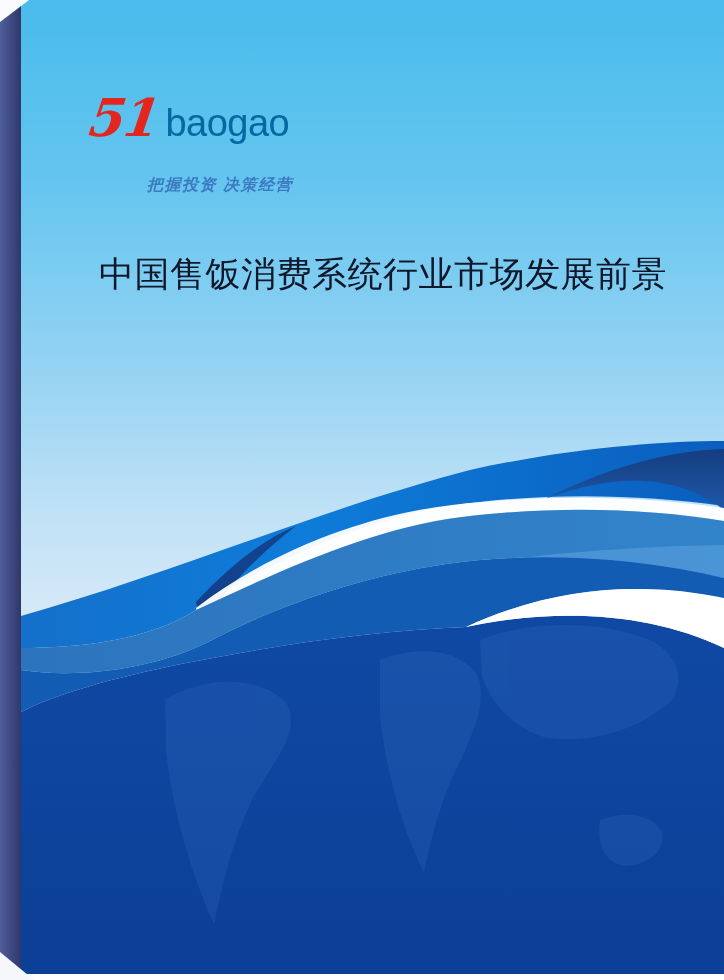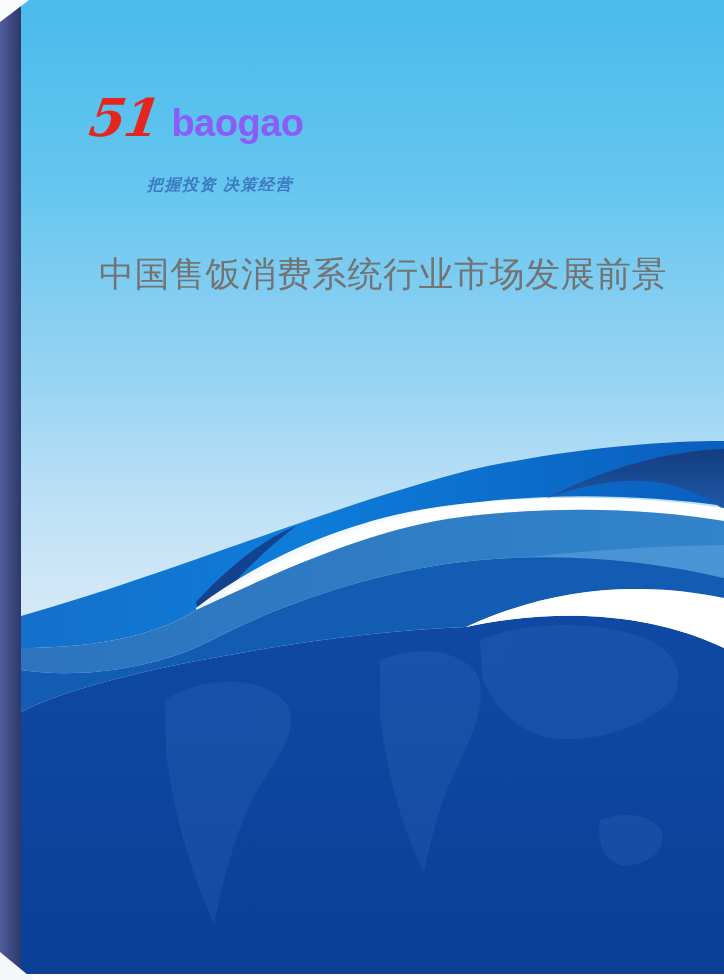--- a/index.html
+++ b/index.html
@@ -19,34 +19,34 @@
   .logo-prefix{
     font-family:"DejaVu Serif","Liberation Serif",serif;
     font-style:italic;font-weight:bold;
     font-size:52px;line-height:1;
     color:#E3261E;
     transform:skewX(-8deg);
     letter-spacing:-2px;
   }
   .logo-brand{
     font-family:"Liberation Sans","DejaVu Sans",sans-serif;
-    font-weight:bold;font-size:38px;line-height:1;
-    color:#8b5cf6;letter-spacing:-0.5px;
-    margin-left:13px;
+    font-weight:normal;font-size:38px;line-height:1;
+    color:#0369a1;letter-spacing:-0.5px;
+    margin-left:7px;
   }
   .logo-tagline{
     position:absolute;left:147px;top:140px;
     font-style:italic;font-weight:bold;
     font-size:16px;color:#3B79C1;
     letter-spacing:1.5px;white-space:nowrap;margin-top:35px;
   }
   .report-title{
     position:absolute;left:99px;top:247px;
     font-size:35px;line-height:54px;font-weight:400;
-    color:#737373;letter-spacing:0.5px;white-space:nowrap;text-align:right;
+    color:#0f172a;letter-spacing:0.5px;white-space:nowrap;text-align:right;
   }
 </style>
 </head>
 <body>
 
 <div class="page">
 
   <svg class="bg-svg" viewBox="0 0 724 980" preserveAspectRatio="none">
     <defs>
       <linearGradient id="sky" x1="0" y1="0" x2="0" y2="1">

